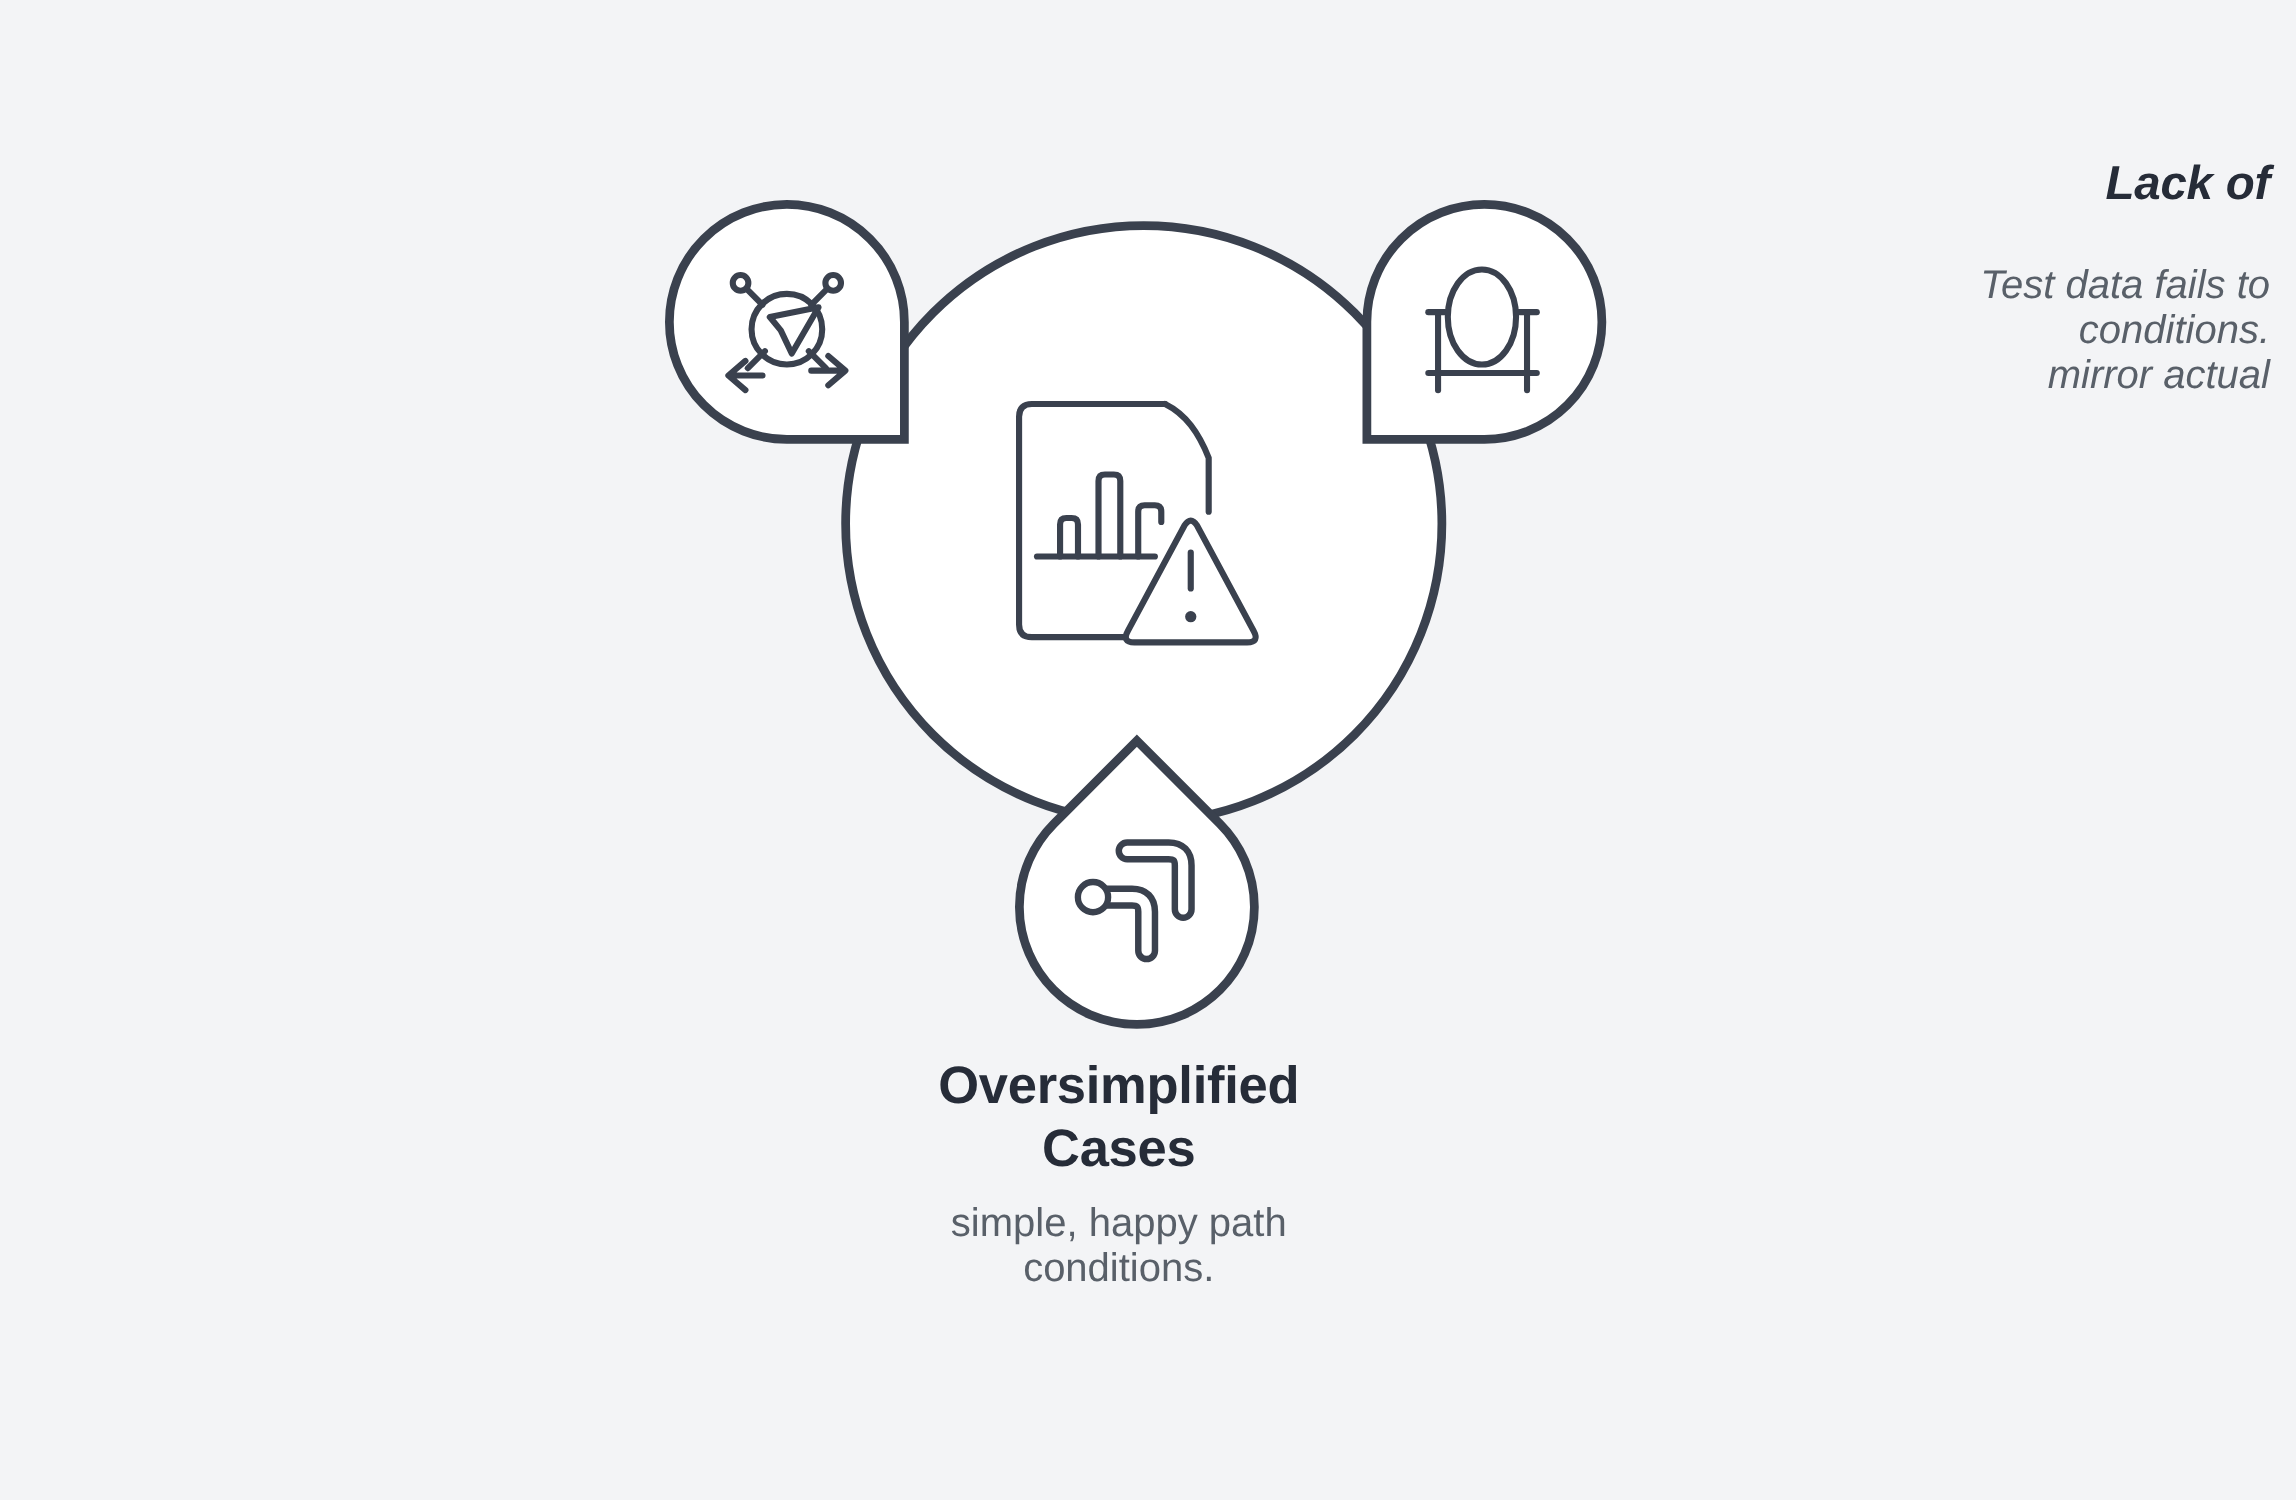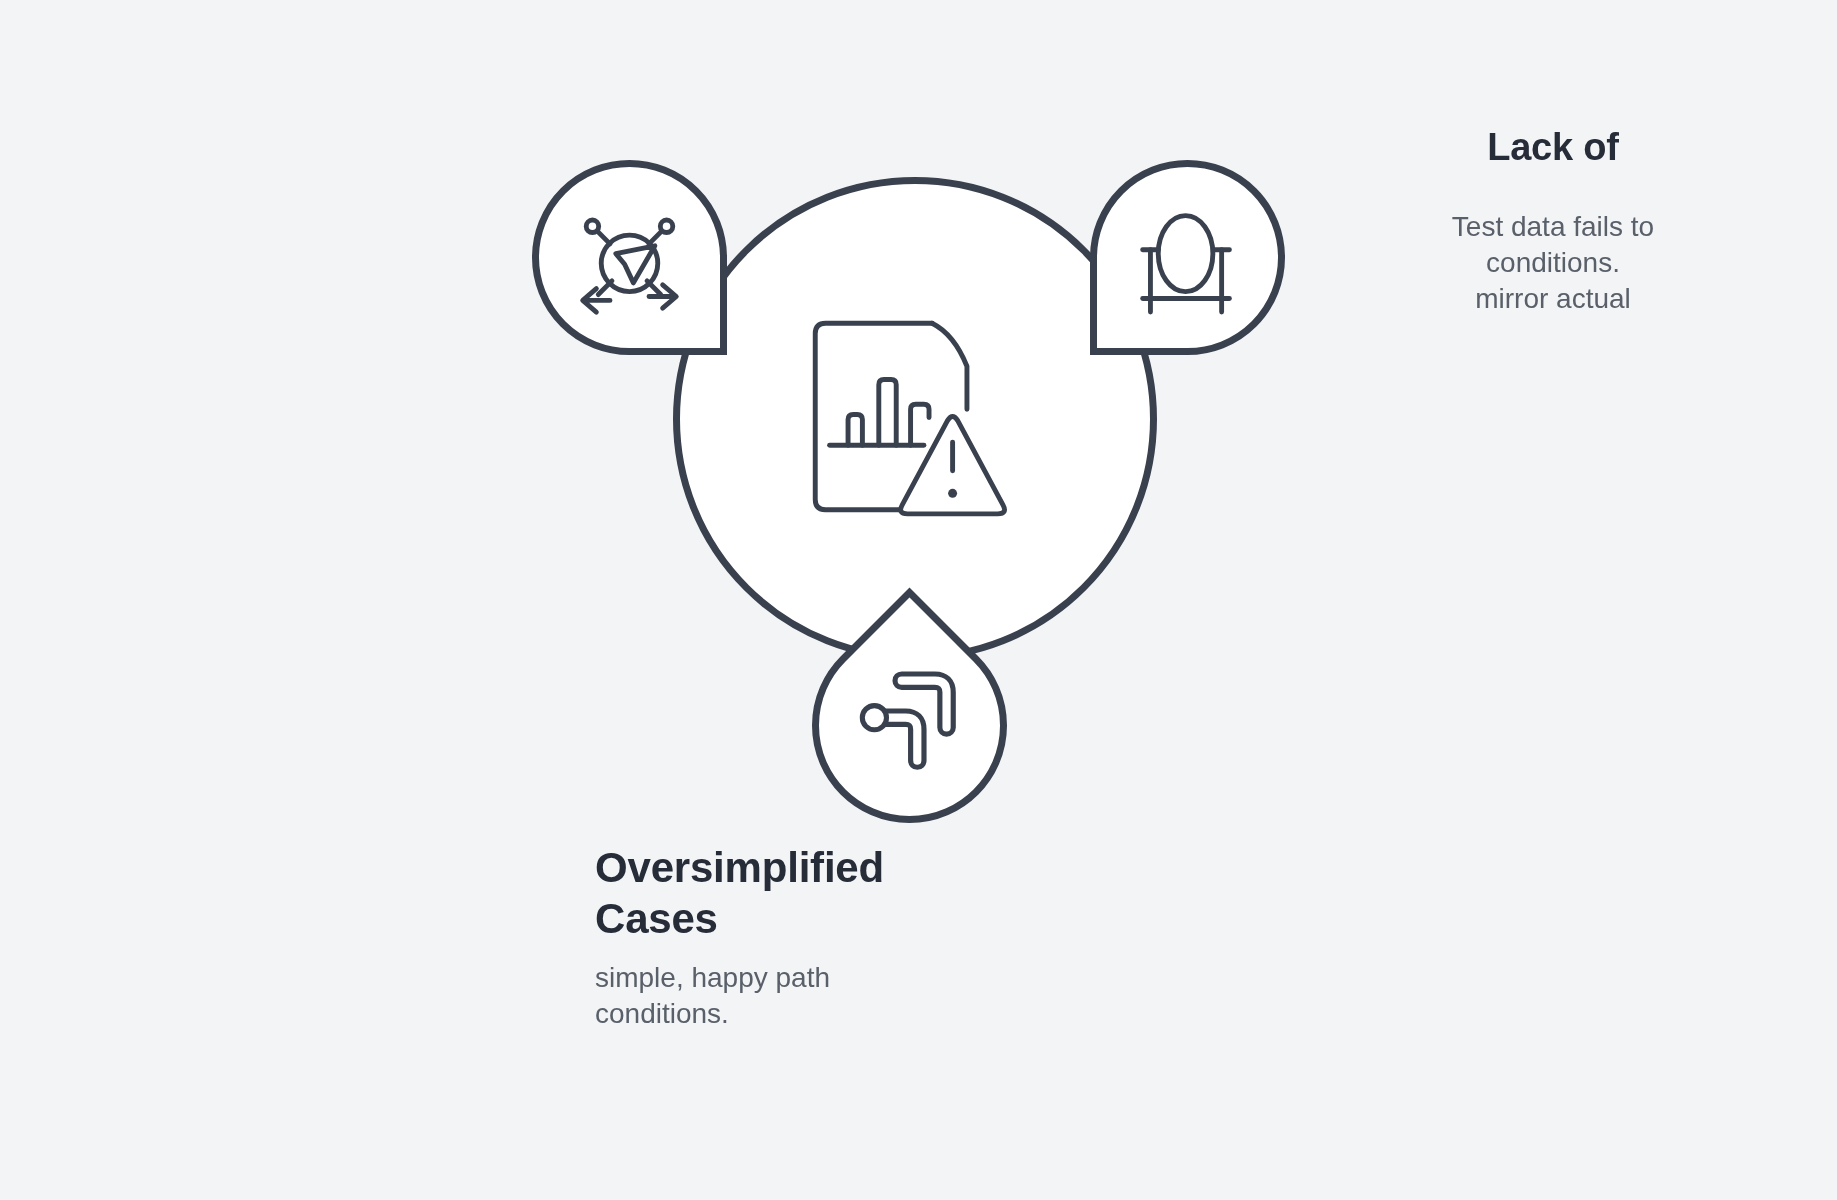--- a/index.html
+++ b/index.html
@@ -22,27 +22,27 @@
   .td-tl { left:532px; top:160px; border-radius:50% 50% 0 50%; }
   .td-tr { left:1090px; top:160px; border-radius:50% 50% 50% 0; }
   .td-b  { left:812px; top:628px; border-radius:0 50% 50% 50%; transform:rotate(45deg); }
   .icon { position:absolute; z-index:3; }
   .text-block { position:absolute; z-index:1; }
   .heading {
     font-weight:bold; font-size:38px; line-height:47px;
     color:#262c38; letter-spacing:-0.2px;
   }
   .body-copy {
-    font-size:28px; line-height:36px; color:#596069;
+    font-size:32px; line-height:36px; color:#596069;
   }
   .tb-left   { top:124px; right:1360px; width:420px; text-align:right; }
   .tb-left   .body-copy { margin-top:20px; }
-  .tb-right  { top:124px; left:1338px; width:430px; text-align:center; }
+  .tb-right  { top:124px; left:1386px; width:430px; text-align:right;font-style:italic; }
   .tb-right  .body-copy { margin-top:38px; }
-  .tb-bottom { top:842px; left:595px; width:600px; }
+  .tb-bottom { top:842px; left:595px; width:600px; text-align:center; }
   .tb-bottom .heading { font-size:42px; line-height:51px; }
   .tb-bottom .body-copy { margin-top:16px; }
 </style>
 </head>
 <body>
 
 <div class="canvas">
 
   <div class="big-circle"></div>
 

